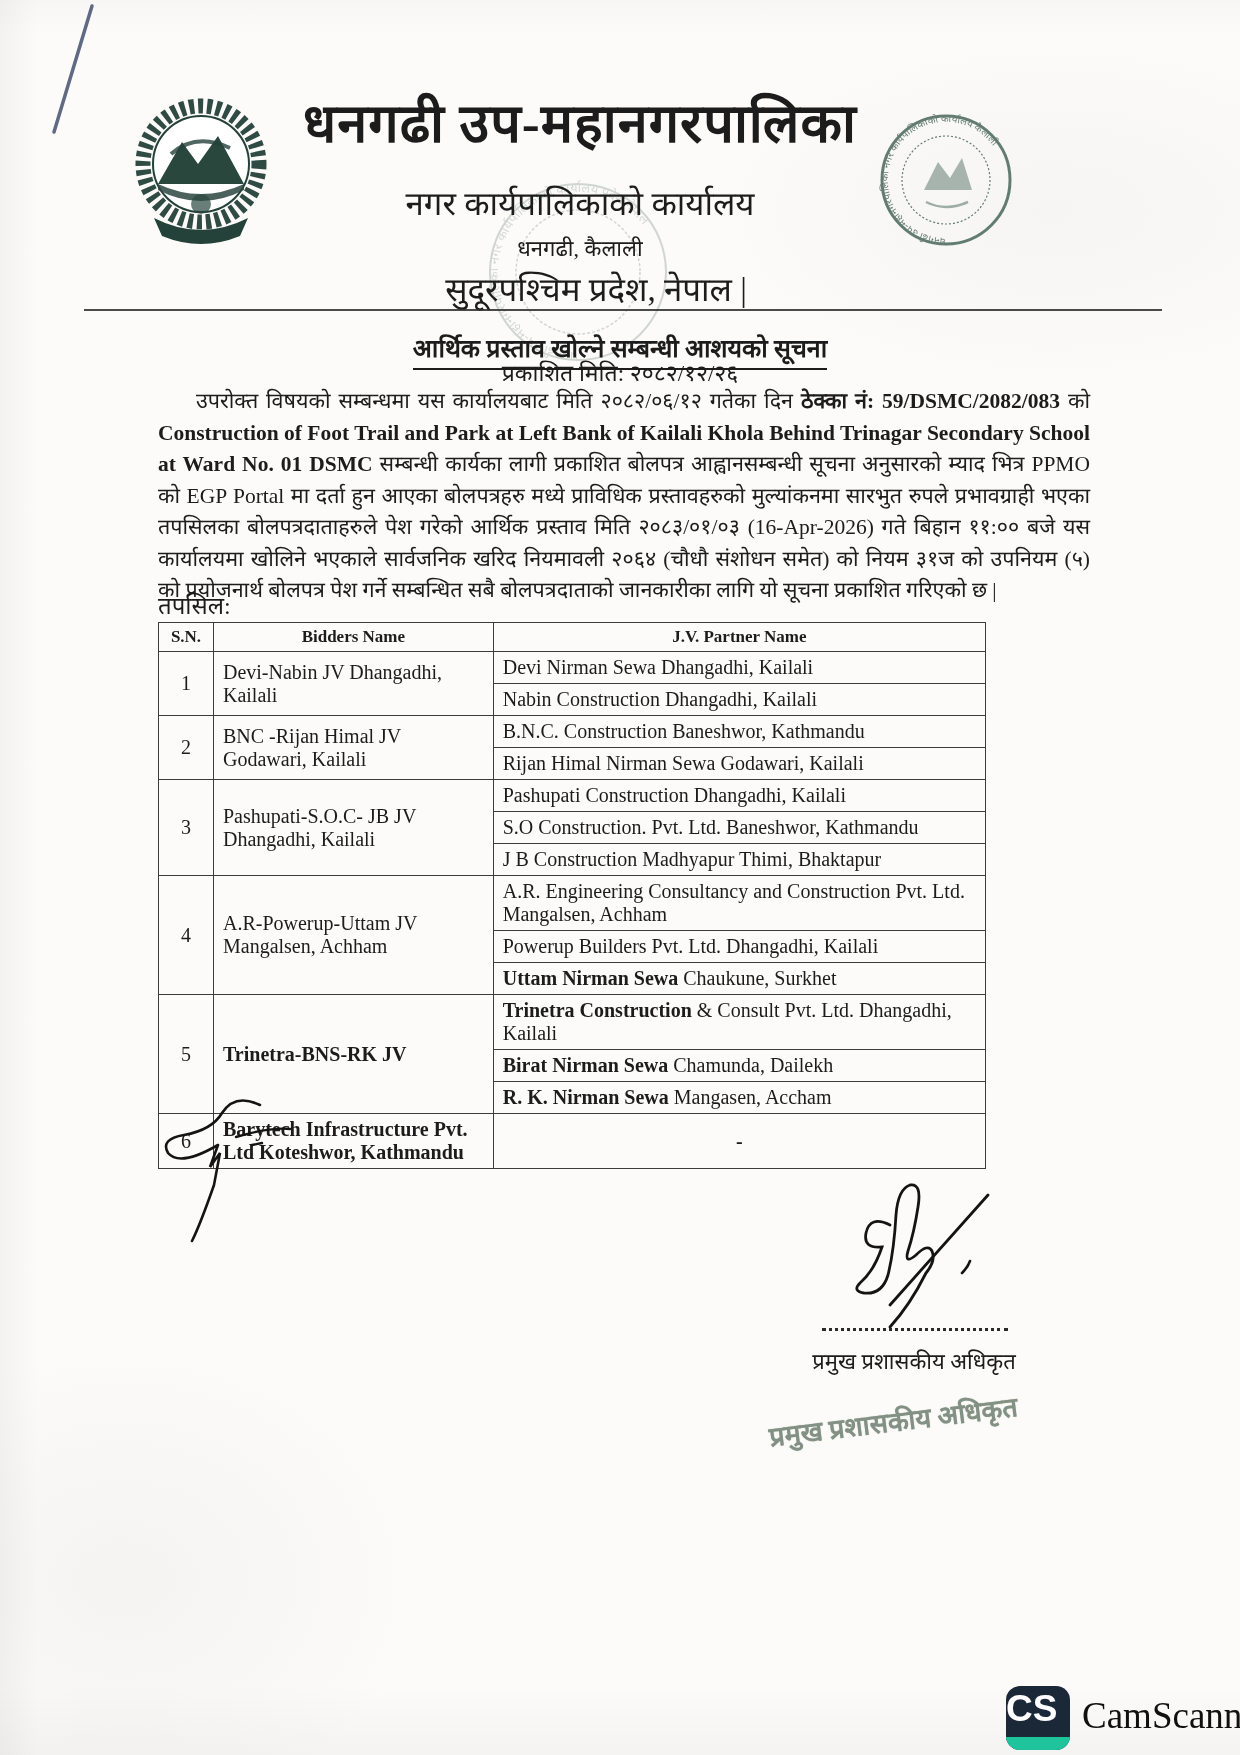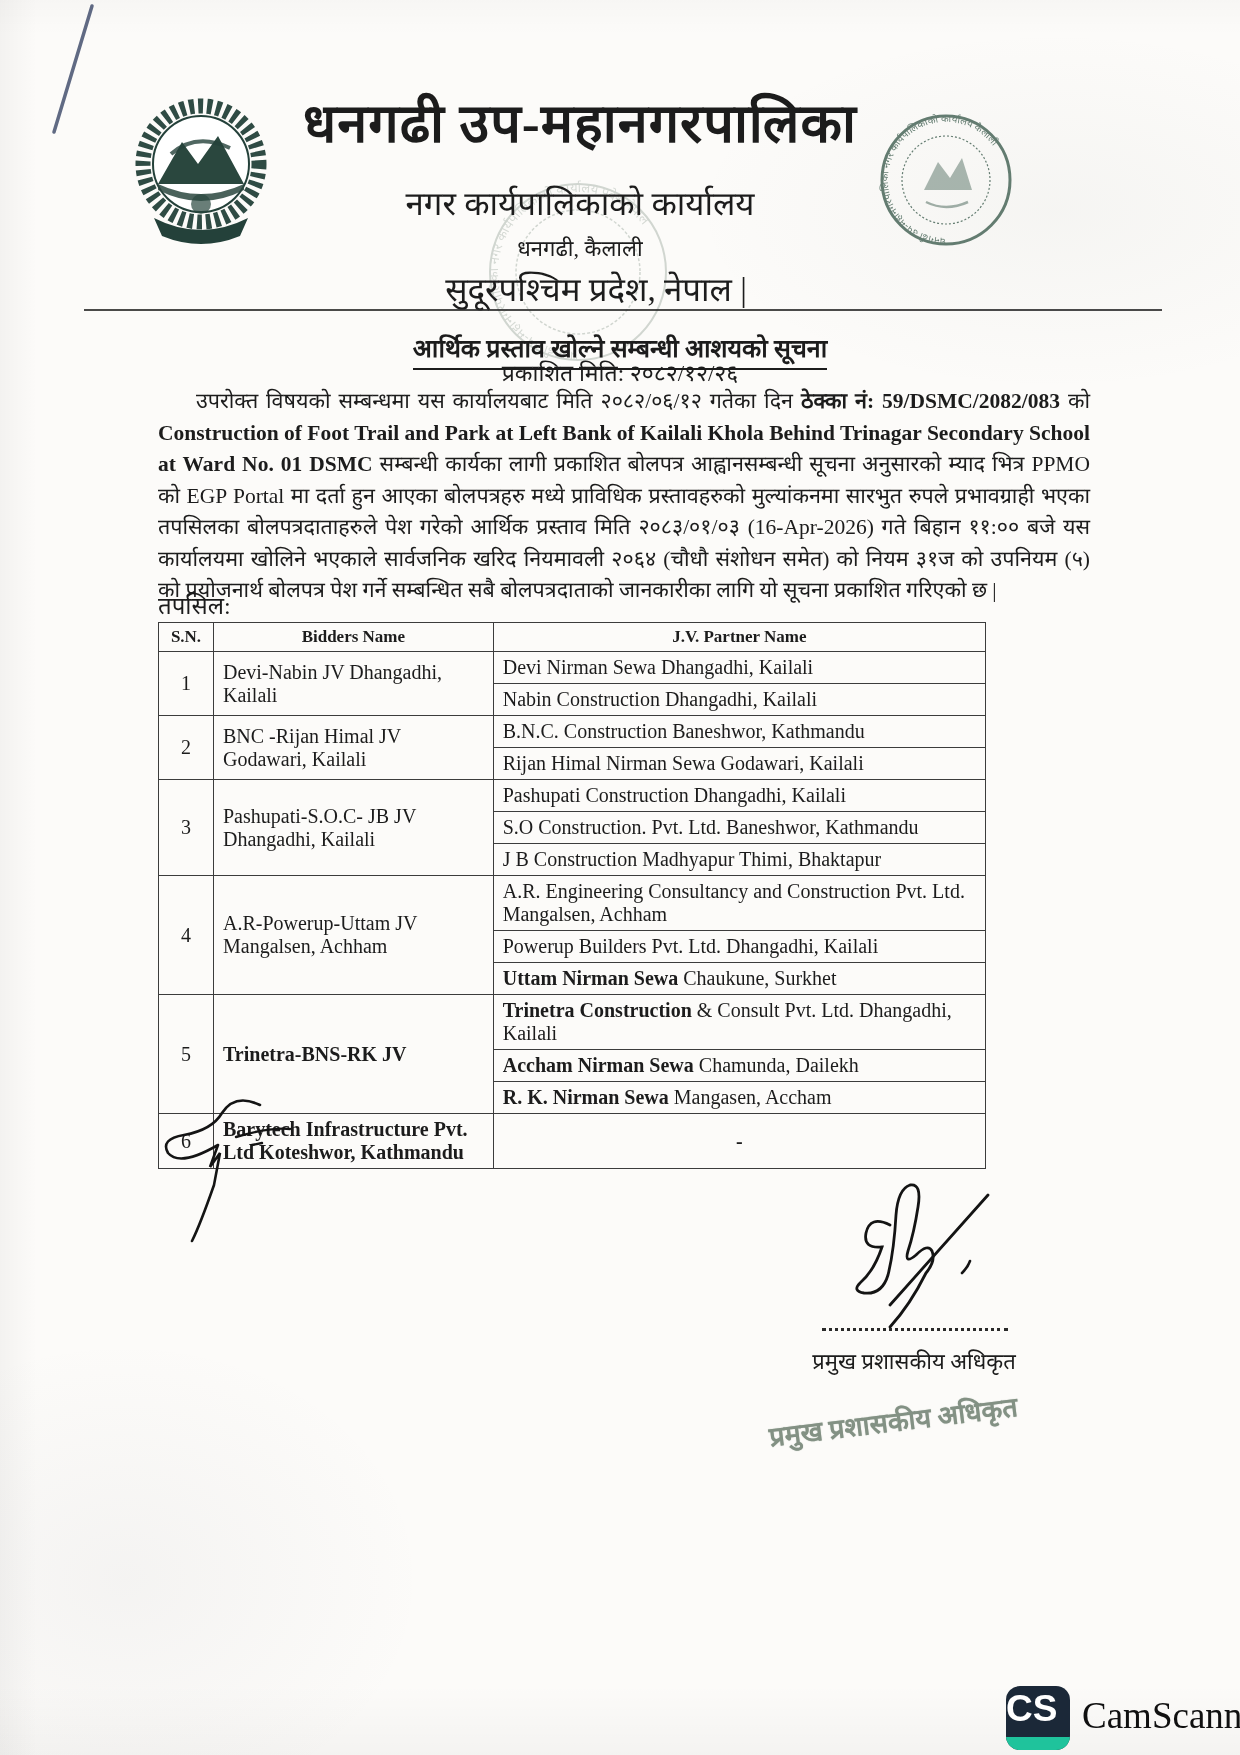--- a/index.html
+++ b/index.html
@@ -175,21 +175,21 @@
         </tr>
         <tr>
           <td class="partner"><span class="b">Uttam Nirman Sewa</span> Chaukune, Surkhet</td>
         </tr>
         <tr>
           <td class="sn" rowspan="3">5</td>
           <td class="bidder b" rowspan="3">Trinetra-BNS-RK JV</td>
           <td class="partner"><span class="b">Trinetra Construction</span> &amp; Consult Pvt. Ltd. Dhangadhi, Kailali</td>
         </tr>
         <tr>
-          <td class="partner"><span class="b">Accham Nirman Sewa</span> Chamunda, Dailekh</td>
+          <td class="partner"><span class="b">Birat Nirman Sewa</span> Chamunda, Dailekh</td>
         </tr>
         <tr>
           <td class="partner"><span class="b">R. K. Nirman Sewa</span> Mangasen, Accham</td>
         </tr>
         <tr>
           <td class="sn" rowspan="1">6</td>
           <td class="bidder b" rowspan="1">Barytech Infrastructure Pvt. Ltd Koteshwor, Kathmandu</td>
           <td class="partner ctr">-</td>
         </tr>
       </tbody>

